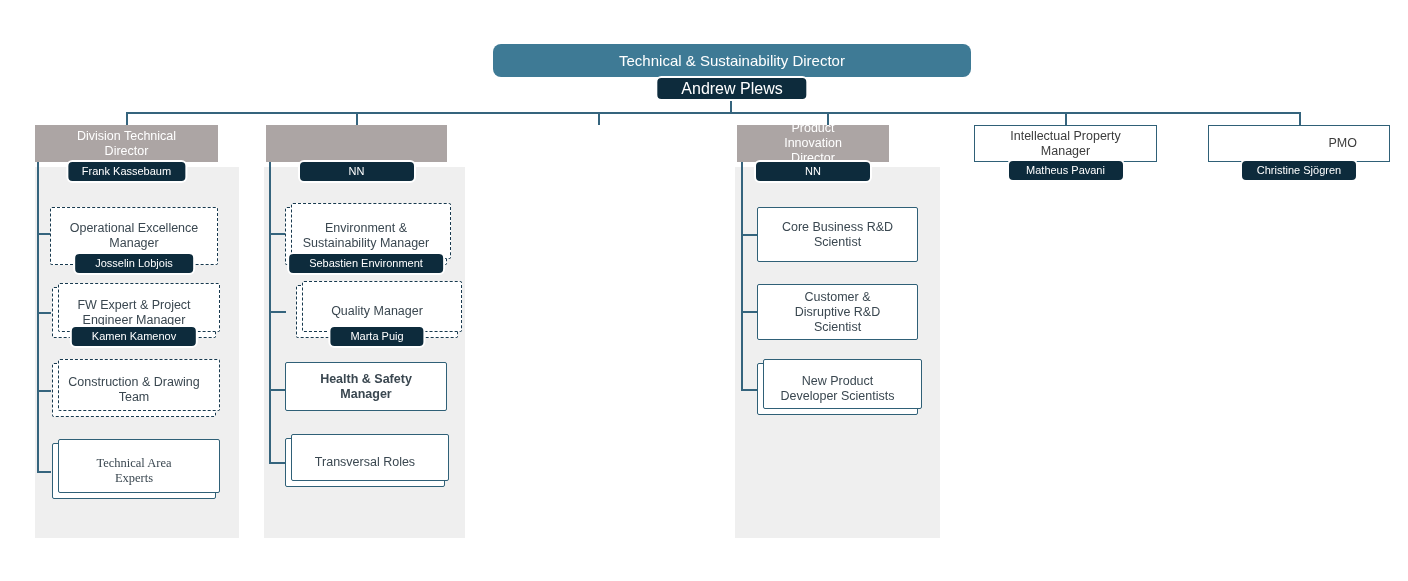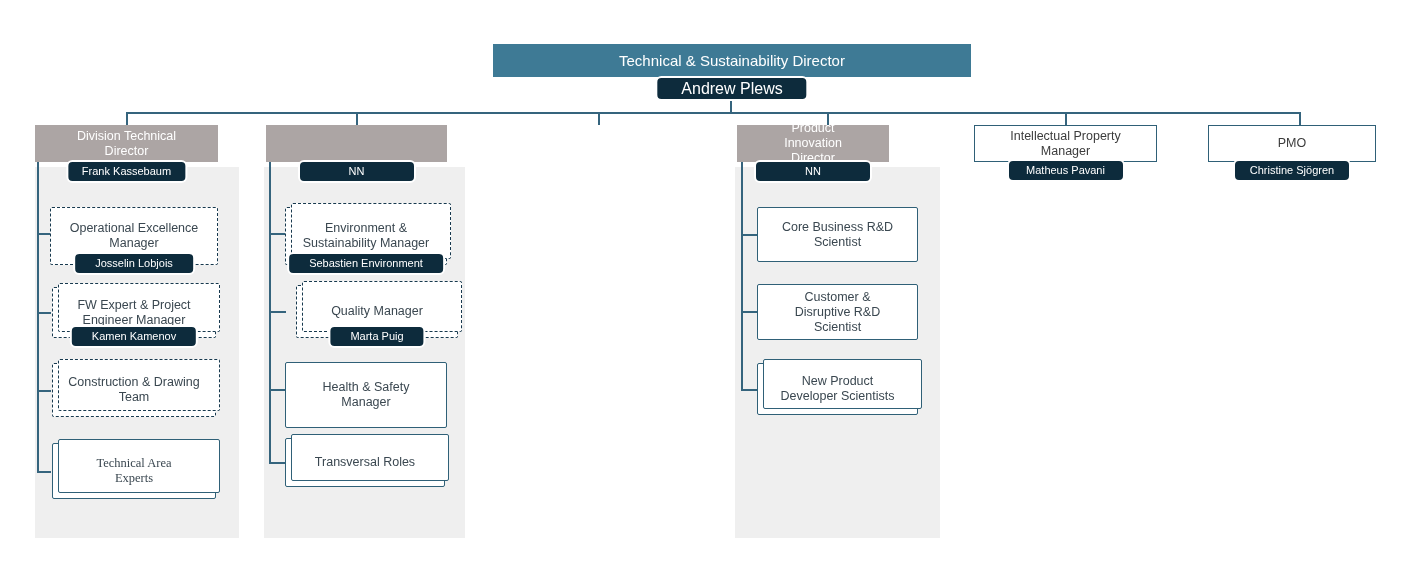--- a/index.html
+++ b/index.html
@@ -14,21 +14,21 @@
   
   .h{position:absolute;height:1.5px;background:var(--line);}
   .v{position:absolute;width:1.5px;background:var(--line);}
 
   
   .panel{position:absolute;background:var(--panel);}
 
   
   .root-box{position:absolute;left:493px;top:44px;width:478px;height:33px;
     background:var(--teal);color:#fff;display:flex;align-items:center;justify-content:center;
-    font-size:15px;white-space:nowrap;z-index:3;}
+    font-size:15px;white-space:nowrap;z-index:3;border-radius:8px;}
 
   
   .node-head{position:absolute;top:125px;height:37px;background:var(--gray);color:#fff;
     display:flex;align-items:center;justify-content:center;text-align:center;
     font-size:12.5px;line-height:15px;padding:0 32px;z-index:3;}
   .node-head.outline{background:#fff;border:1.2px solid var(--border);color:#3c3c3c;}
 
   
   .badge{position:absolute;left:50%;transform:translateX(-50%);
     background:var(--navy);color:#fff;border:2px solid #fff;border-radius:6px;
@@ -94,21 +94,21 @@
     <div class="badge">NN</div>
   </div>
   <div class="node-head" style="left:737px;width:152px;justify-content:center;">
     <span>Product Innovation Director</span>
     <div class="badge">NN</div>
   </div>
   <div class="node-head outline" style="left:974px;width:183px;padding:0 34px;">
     <span>Intellectual Property Manager</span>
     <div class="badge">Matheus Pavani</div>
   </div>
-  <div class="node-head outline" style="left:1208px;width:168px;">
+  <div class="node-head outline" style="left:1208px;width:182px;justify-content:flex-end;">
     <span>PMO</span>
     <div class="badge">Christine Sjögren</div>
   </div>
 
   <div class="child dashed" style="left:50px;top:207px;width:168px;height:58px;">
     <span>Operational Excellence Manager</span>
     <div class="badge">Josselin Lobjois</div>
   </div>
   <div class="child dashed stacked" style="left:52px;top:287px;width:164px;height:51px;">
     <span>FW Expert &amp; Project Engineer Manager</span>
@@ -122,21 +122,21 @@
   </div>
 
   <div class="child dashed stacked" style="left:285px;top:207px;width:162px;height:58px;padding:0 16px;">
     <span>Environment &amp; Sustainability Manager</span>
     <div class="badge">Sebastien Environment</div>
   </div>
   <div class="child dashed stacked" style="left:285px;top:285px;width:162px;height:53px;margin-left:11px;">
     <span>Quality Manager</span>
     <div class="badge">Marta Puig</div>
   </div>
-  <div class="child" style="left:285px;top:362px;width:162px;height:66px;padding:0 30px;">
+  <div class="child" style="left:285px;top:362px;width:162px;height:49px;padding:0 30px;font-weight:bold;">
     <span>Health &amp; Safety Manager</span>
   </div>
   <div class="child stacked" style="left:285px;top:438px;width:160px;height:49px;">
     <span>Transversal Roles</span>
   </div>
 
   <div class="child" style="left:757px;top:207px;width:161px;height:55px;">
     <span>Core Business R&amp;D Scientist</span>
   </div>
   <div class="child" style="left:757px;top:284px;width:161px;height:56px;padding:18px 34px;">

